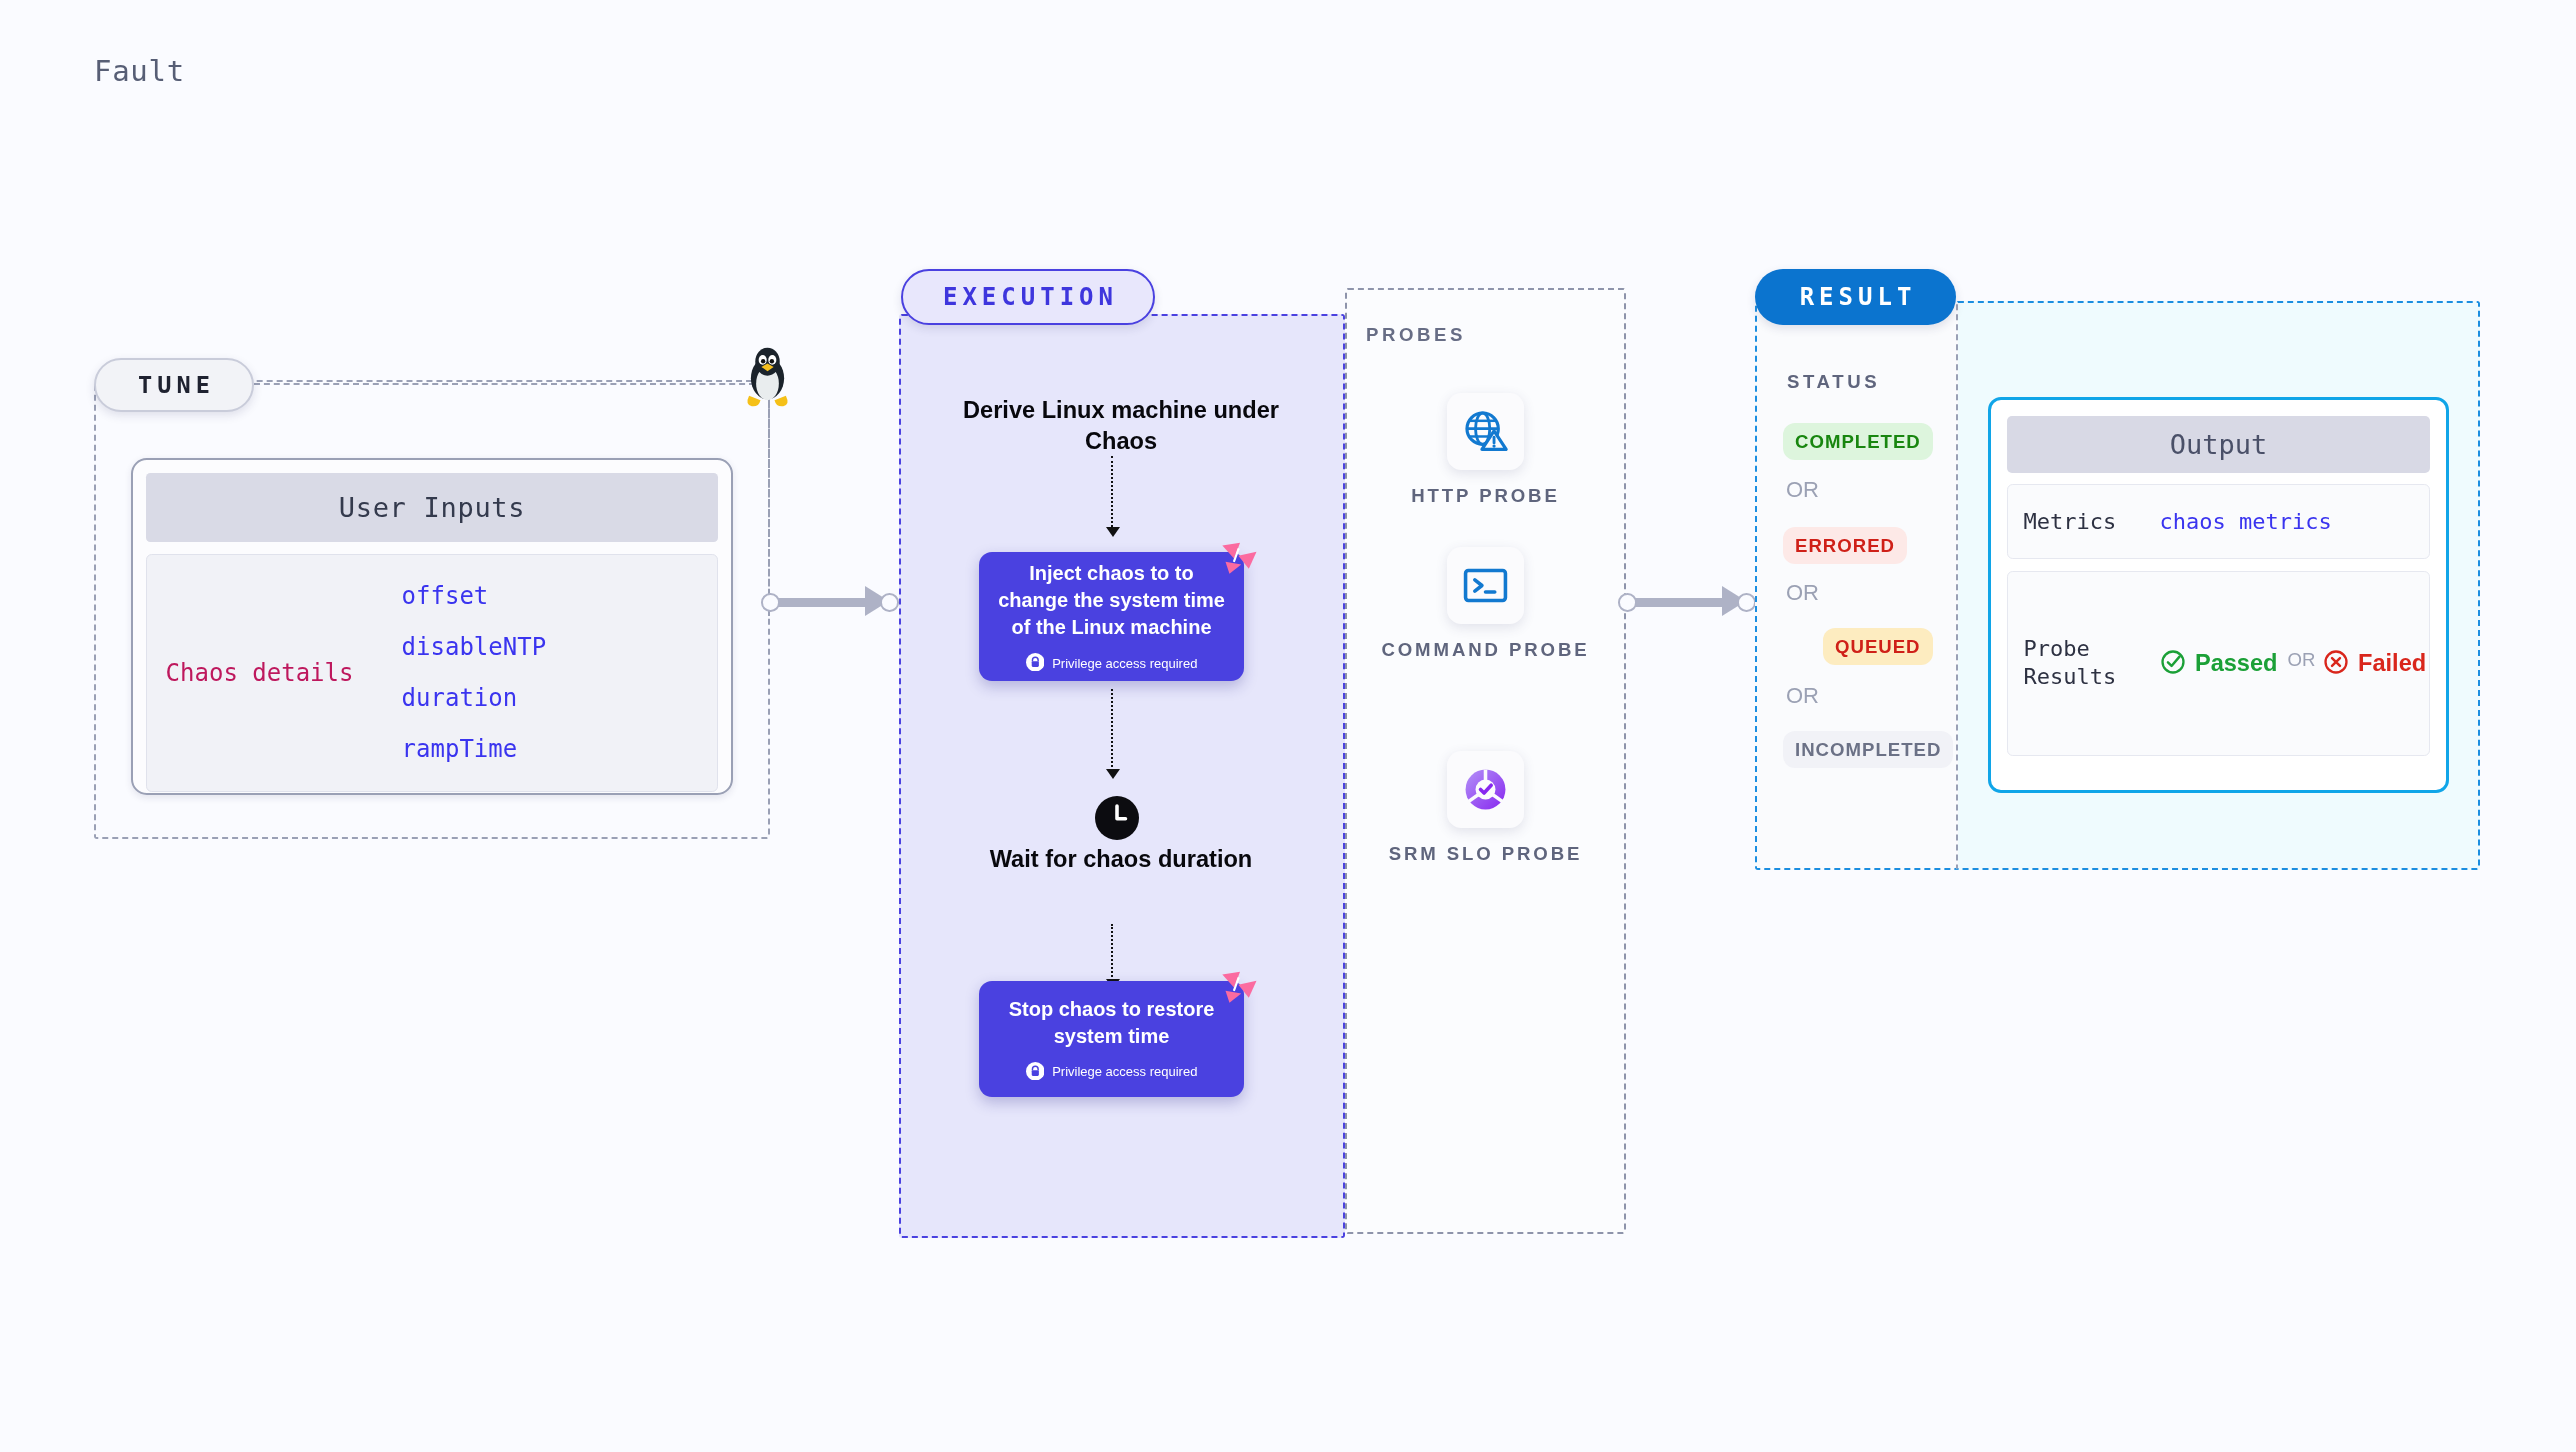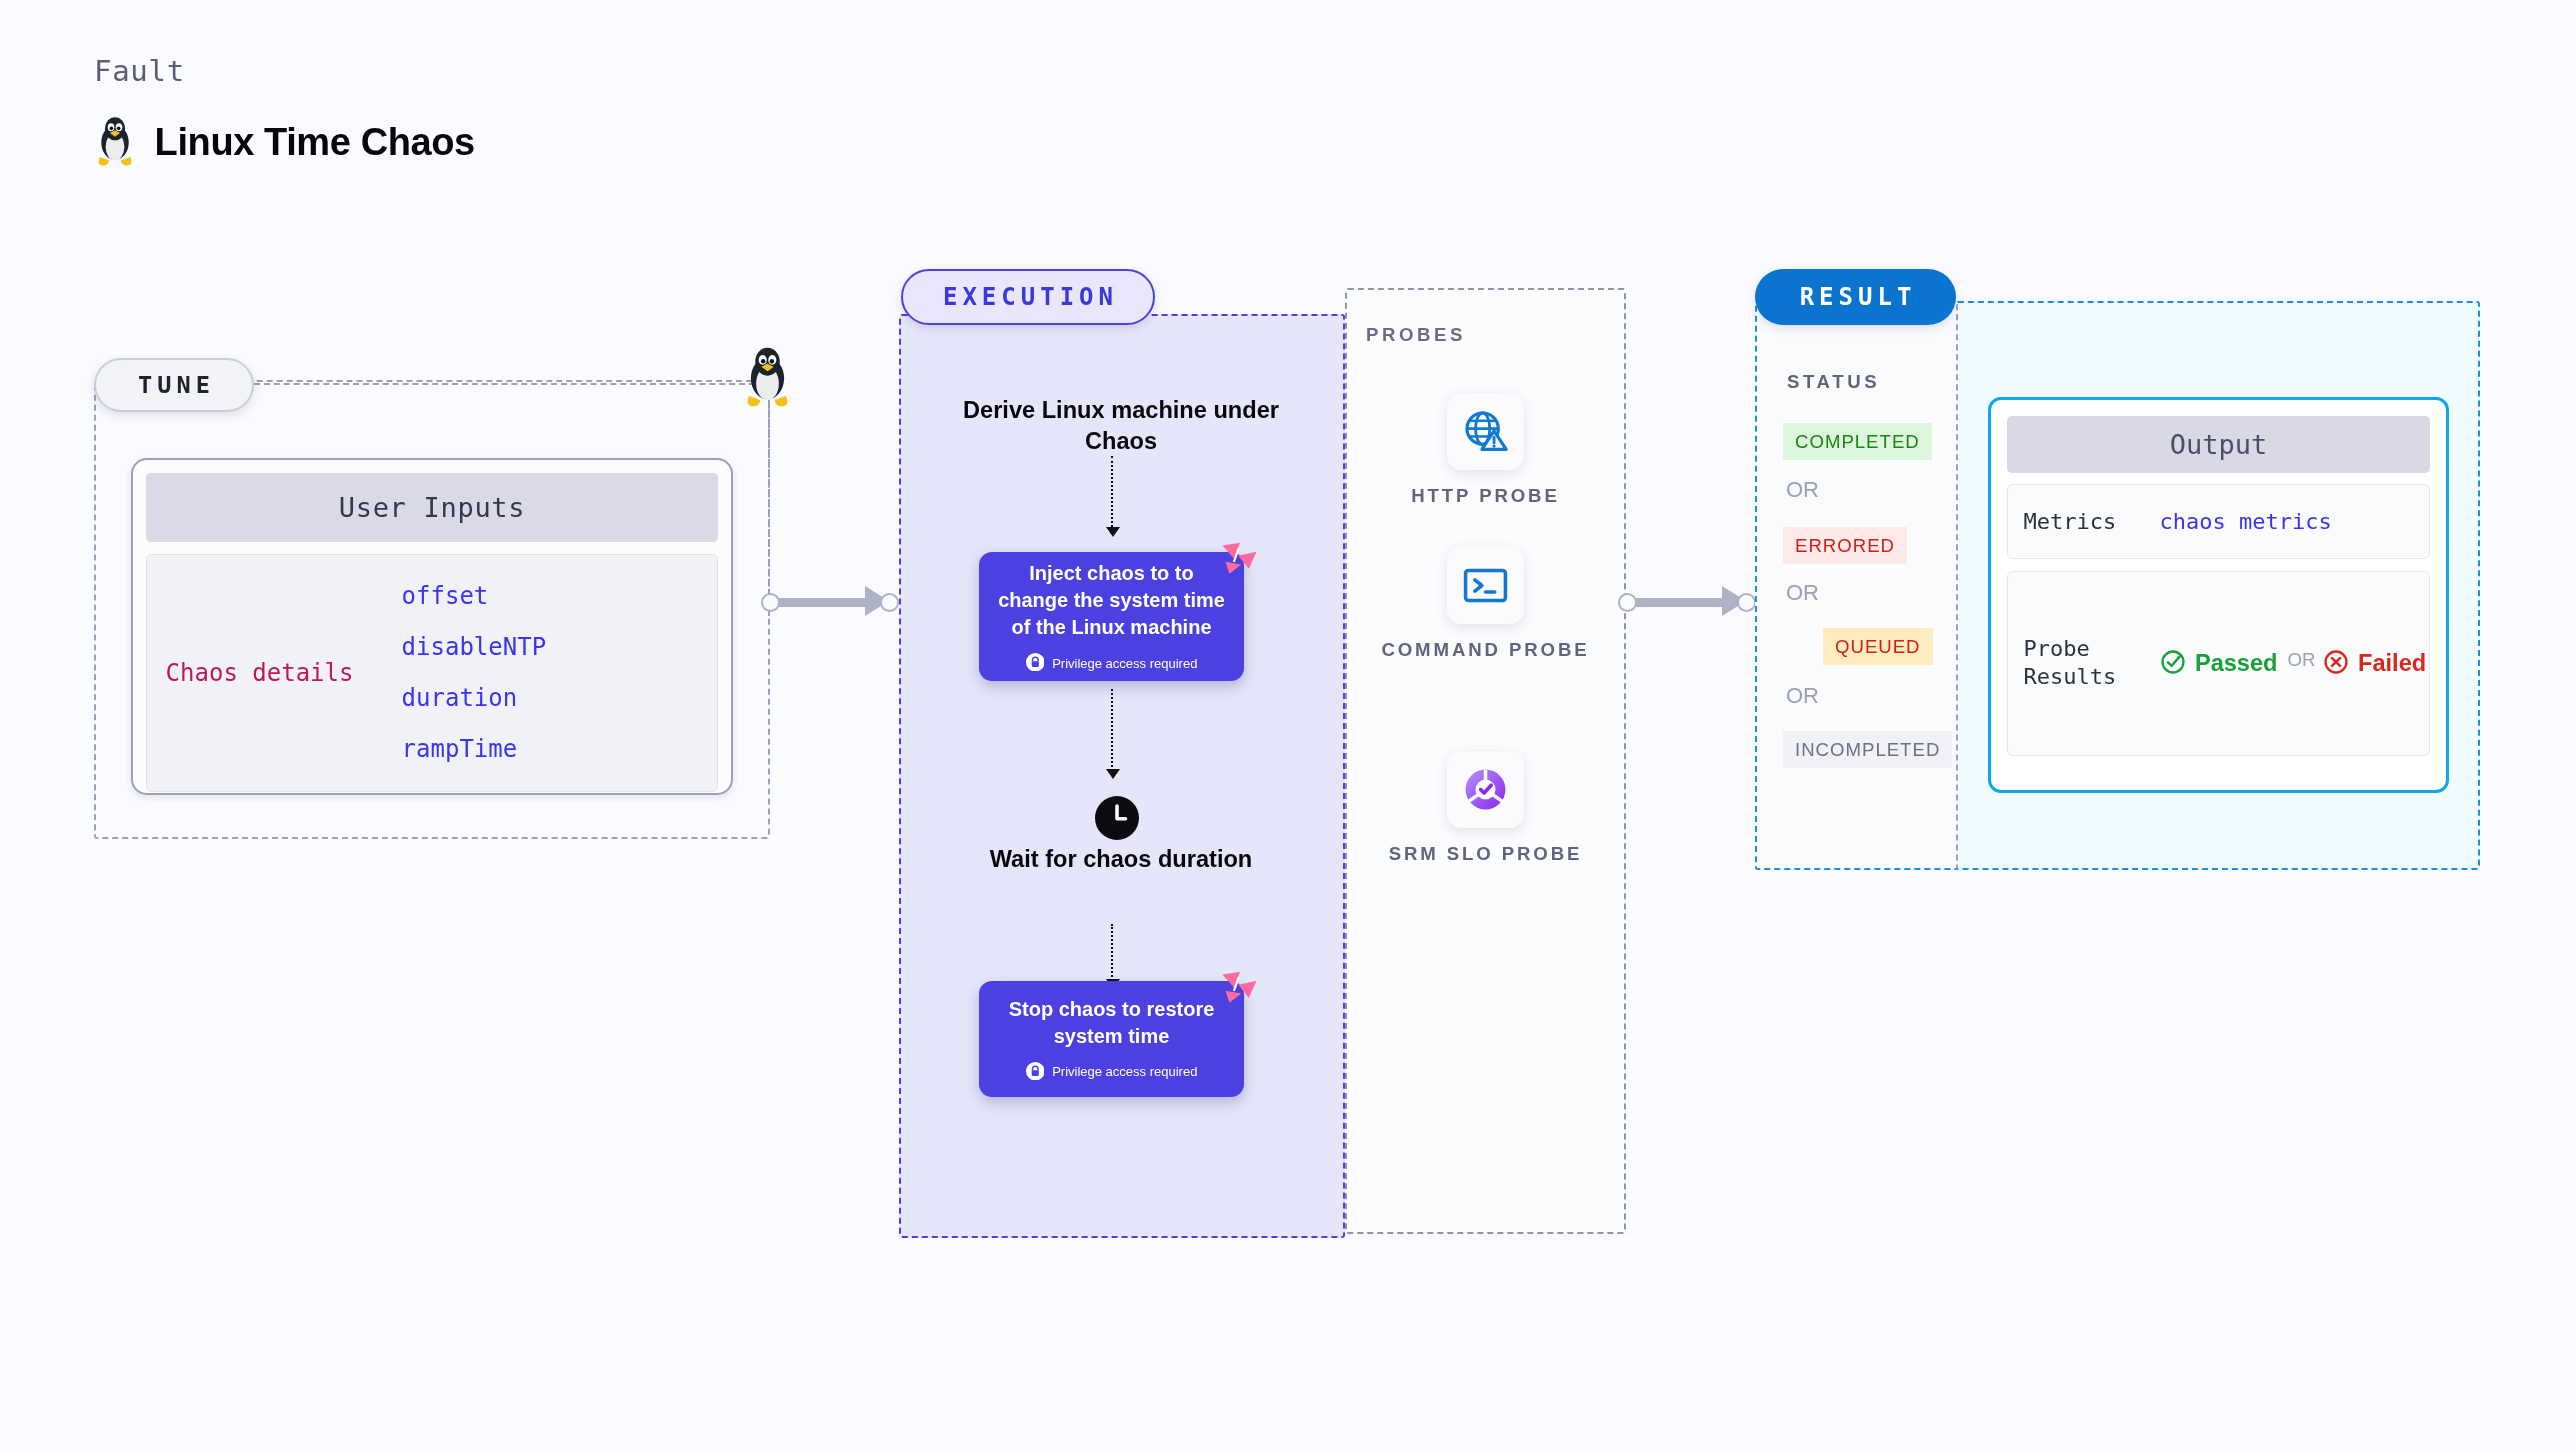--- a/index.html
+++ b/index.html
@@ -163,23 +163,23 @@
   #result-pill {
     left: 1755px; top: 269px; width: 201px; height: 56px;
     background: #0b74cf; border: none; color: #fff;
     font-size: 24px; letter-spacing: 5px; padding-left: 5px;
   }
   #status-label {
     position: absolute; left: 1787px; top: 371px;
     font-size: 18.6px; font-weight: 700; color: #5f657d; letter-spacing: 3.6px;
   }
   .status-badge {
-    position: absolute; left: 1783px; border-radius: 0;
+    position: absolute; left: 1783px; border-radius: 12px;
     display: flex; align-items: center; padding: 0 12px;
-    font-size: 18.6px; font-weight: 400; letter-spacing: 1px; height: 37px;
+    font-size: 18.6px; font-weight: 700; letter-spacing: 1px; height: 37px;
   }
   .or-text {
     position: absolute; left: 1786px; font-size: 22px; color: #9ba1b4;
   }
   #output-card {
     position: absolute; left: 1988px; top: 397px; width: 461px; height: 396px;
     background: #fff; border: 3.6px solid #10a5e8; border-radius: 13px;
     padding: 15.8px;
   }
   #output-header {
@@ -234,37 +234,20 @@
     position: absolute; left: 768px; top: 383px; height: 233px;
     border-left: 2.1px dashed #9aa0b5;
   }
 </style>
 </head>
 <body>
 
 <div id="canvas">
 
   <div id="fault-label">Fault</div>
-  <div id="title-row">
-    <span>
-      <svg width="42" height="52" viewBox="0 0 58 72">
-        <ellipse cx="29" cy="38" rx="19" ry="24" fill="#1b232b"></ellipse>
-        <ellipse cx="29" cy="44" rx="13" ry="19" fill="#e9edee"></ellipse>
-        <ellipse cx="29" cy="19" rx="14" ry="16" fill="#1b232b"></ellipse>
-        <ellipse cx="23.5" cy="17" rx="4.6" ry="5.6" fill="#fff"></ellipse>
-        <ellipse cx="34.5" cy="17" rx="4.6" ry="5.6" fill="#fff"></ellipse>
-        <circle cx="24" cy="18.5" r="2.5" fill="#111"></circle>
-        <circle cx="34" cy="18.5" r="2.5" fill="#111"></circle>
-        <path d="M22 25 L29 21 L36 25 L29 30 Z" fill="#f5bf1e"></path>
-        <path d="M8 58 Q3 68 11 70 Q19 71 21 63 Z" fill="#f5c018"></path>
-        <path d="M50 58 Q55 68 47 70 Q39 71 37 63 Z" fill="#f5c018"></path>
-      </svg>
-    </span>
-    <span id="title-text">Linux Time Chaos</span>
-  </div>
 
   <div class="panel" id="tune-panel"></div>
   <div class="pill" id="tune-pill">TUNE</div>
   <div id="tune-link-line"></div>
   <div id="tune-link-vert"></div>
 
   <div id="tux-on-line">
     <svg width="53" height="63" viewBox="0 0 58 72">
       <ellipse cx="29" cy="38" rx="19" ry="24" fill="#1b232b"></ellipse>
       <ellipse cx="29" cy="44" rx="13" ry="19" fill="#e9edee"></ellipse>

